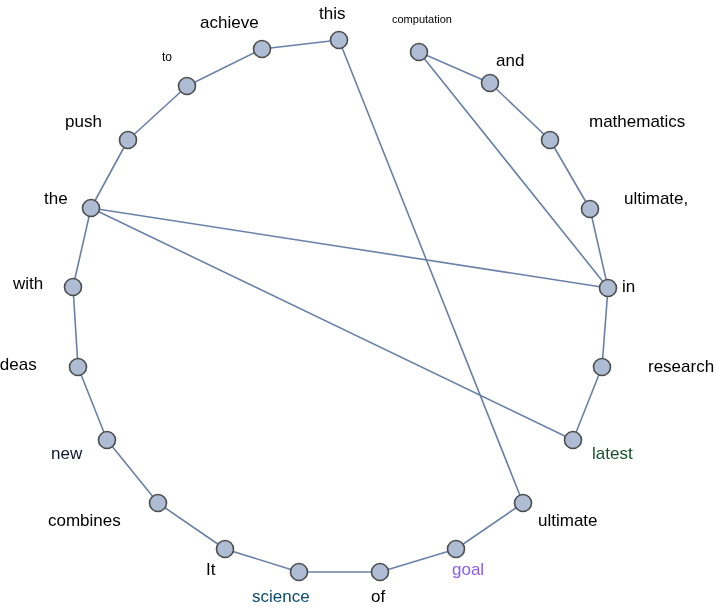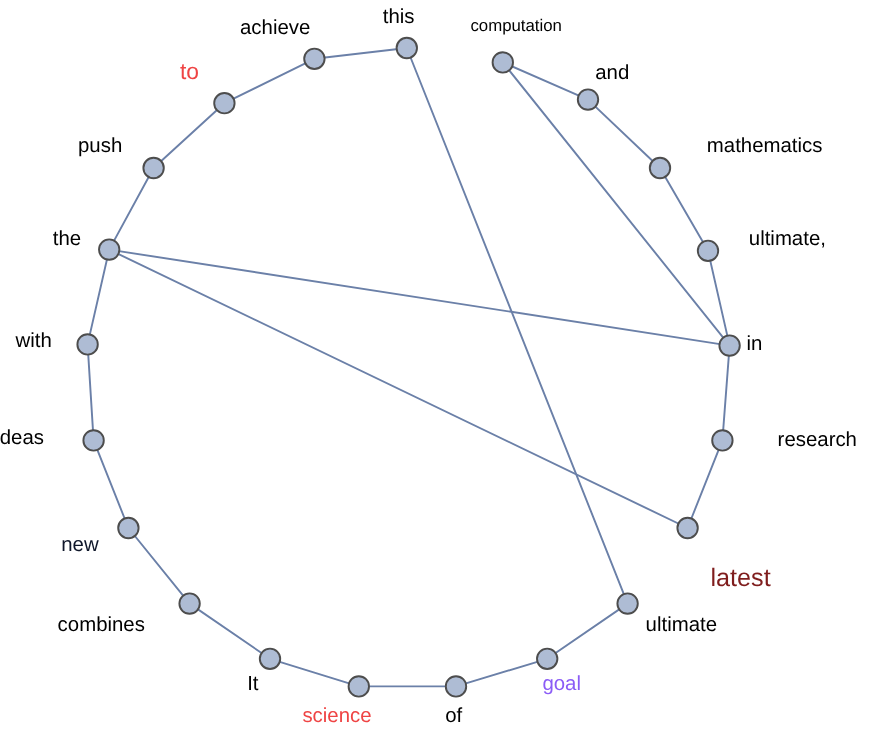--- a/index.html
+++ b/index.html
@@ -86,33 +86,33 @@
         <circle cx="590" cy="209" r="8.5" fill="#aebcd4" stroke="#4d4d4d" stroke-width="1.6"></circle>
         <circle cx="550" cy="140" r="8.5" fill="#aebcd4" stroke="#4d4d4d" stroke-width="1.6"></circle>
         <circle cx="490" cy="83" r="8.5" fill="#aebcd4" stroke="#4d4d4d" stroke-width="1.6"></circle>
         <circle cx="419" cy="52" r="8.5" fill="#aebcd4" stroke="#4d4d4d" stroke-width="1.6"></circle>
         <circle cx="608" cy="288" r="8.5" fill="#aebcd4" stroke="#4d4d4d" stroke-width="1.6"></circle>
       </g>
   </svg>
   <div id="label-layer">
       <div class="node-label" style="left: 319px; top: 5px; font-size: 17px; color: rgb(0, 0, 0);">this</div>
       <div class="node-label" style="left: 200px; top: 14px; font-size: 17px; color: rgb(0, 0, 0);">achieve</div>
-      <div class="node-label" style="left: 150px; top: 51px; font-size: 19px; color: #ef4444;">to</div>
+      <div class="node-label" style="left: 162px; top: 51px; font-size: 12px; color: #000000;">to</div>
       <div class="node-label" style="left: 65px; top: 113px; font-size: 17px; color: rgb(0, 0, 0);">push</div>
       <div class="node-label" style="left: 44px; top: 190px; font-size: 17px; color: rgb(0, 0, 0);">the</div>
       <div class="node-label" style="left: 13px; top: 275px; font-size: 17px; color: rgb(0, 0, 0);">with</div>
       <div class="node-label" style="left: -4px; top: 356px; font-size: 17px; color: rgb(0, 0, 0);">ideas</div>
       <div class="node-label" style="left: 51px; top: 445px; font-size: 17px; color: #0f172a;">new</div>
       <div class="node-label" style="left: 48px; top: 512px; font-size: 17px; color: rgb(0, 0, 0);">combines</div>
       <div class="node-label" style="left: 206px; top: 561px; font-size: 17px; color: rgb(0, 0, 0);">It</div>
-      <div class="node-label" style="left: 252px; top: 588px; font-size: 17px; color: #ef4444;">science</div>
+      <div class="node-label" style="left: 252px; top: 588px; font-size: 17px; color: #0c4a6e;">science</div>
       <div class="node-label" style="left: 371px; top: 588px; font-size: 17px; color: rgb(0, 0, 0);">of</div>
       <div class="node-label" style="left: 452px; top: 561px; font-size: 17px; color: #8b5cf6;">goal</div>
       <div class="node-label" style="left: 538px; top: 512px; font-size: 17px; color: rgb(0, 0, 0);">ultimate</div>
-      <div class="node-label" style="left: 592px; top: 445px; font-size: 21px; color: #7f1d1d; margin-top: 26px;">latest</div>
+      <div class="node-label" style="left: 592px; top: 445px; font-size: 17px; color: #14532d;">latest</div>
       <div class="node-label" style="left: 648px; top: 358px; font-size: 17px; color: #000000;">research</div>
       <div class="node-label" style="left: 624px; top: 190px; font-size: 17px; color: rgb(0, 0, 0);">ultimate,</div>
       <div class="node-label" style="left: 589px; top: 113px; font-size: 17px; color: rgb(0, 0, 0);">mathematics</div>
       <div class="node-label" style="left: 496px; top: 52px; font-size: 17px; color: rgb(0, 0, 0);">and</div>
-      <div class="node-label" style="left: 392px; top: 14px; font-size: 14px; color: rgb(0, 0, 0);">computation</div>
+      <div class="node-label" style="left: 392px; top: 14px; font-size: 11px; color: rgb(0, 0, 0);">computation</div>
       <div class="node-label" style="left: 622px; top: 278px; font-size: 17px; color: rgb(0, 0, 0);">in</div>
     </div>
 </div>
 
 </body></html>

